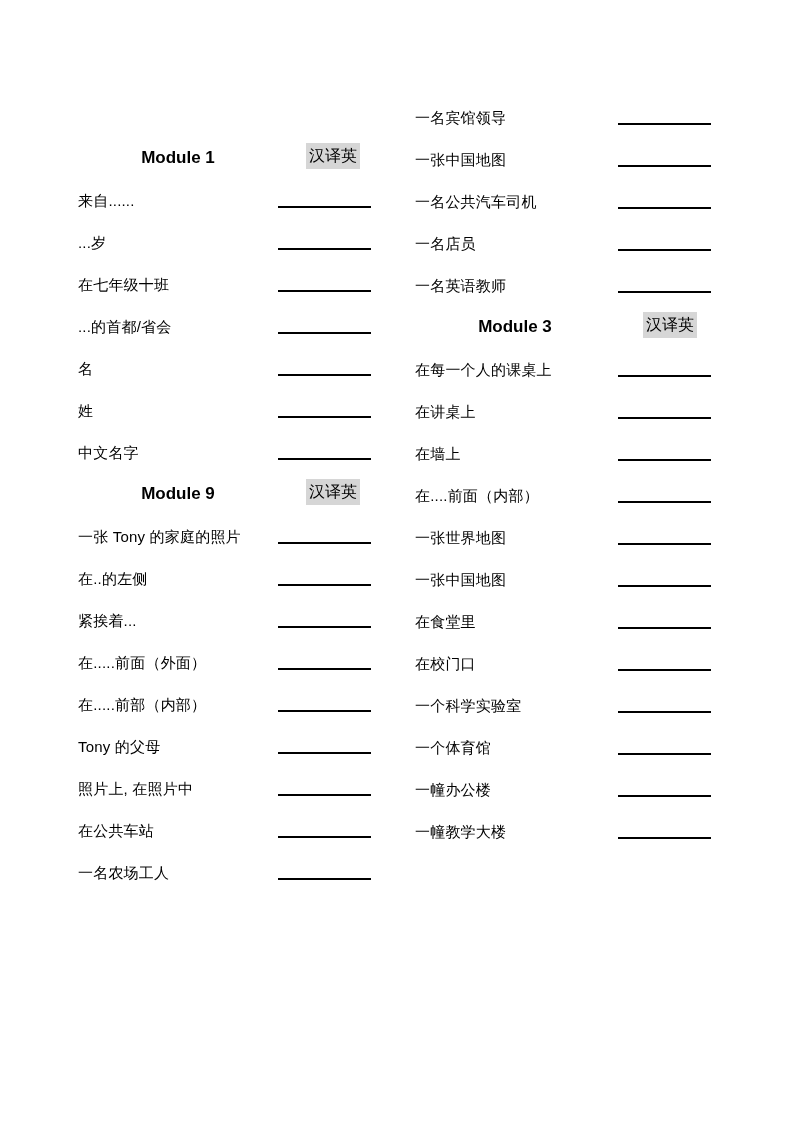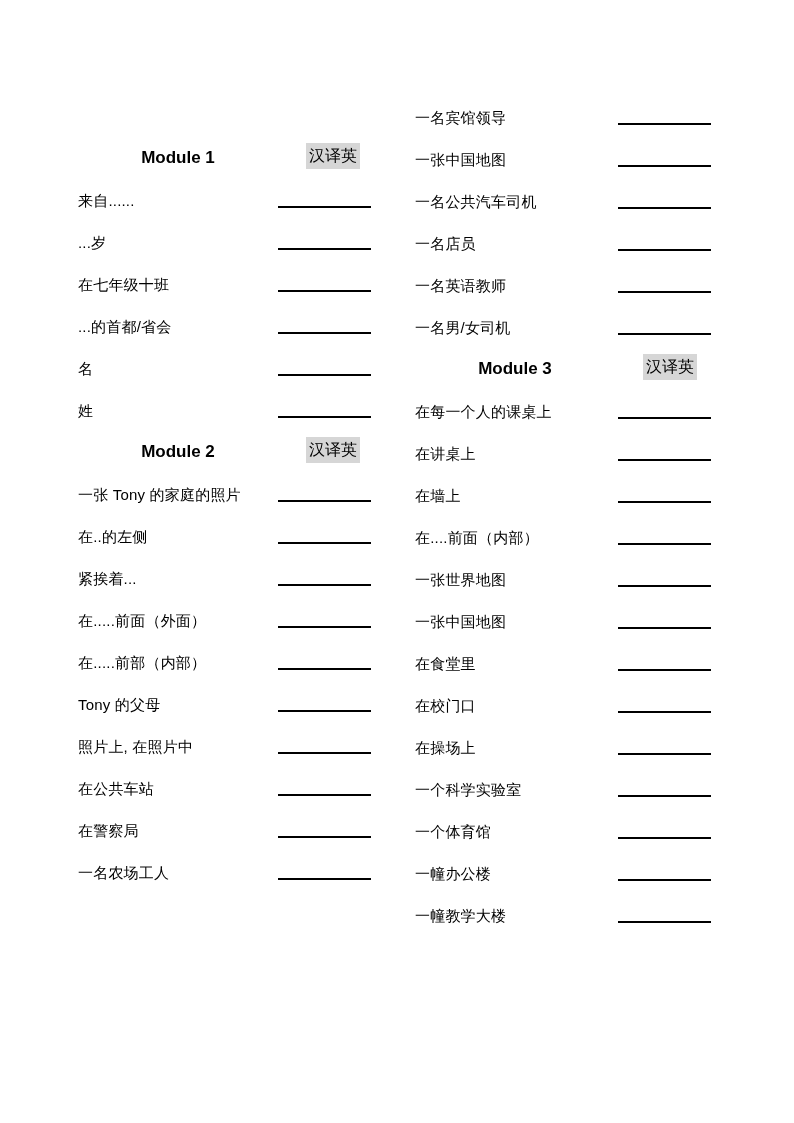--- a/index.html
+++ b/index.html
@@ -92,22 +92,26 @@
     <span class="blank"></span>
   </div>
       <div class="row item-row">
     <span class="label">名</span>
     <span class="blank"></span>
   </div>
       <div class="row item-row">
     <span class="label">姓</span>
     <span class="blank"></span>
   </div>
+      <div class="row item-row">
+    <span class="label">中文名字</span>
+    <span class="blank"></span>
+  </div>
       <div class="row header-row">
-    <span class="module">Module 2</span>
+    <span class="module">Module 9</span>
     <span class="badge">汉译英</span>
   </div>
       <div class="row item-row">
     <span class="label">一张 Tony 的家庭的照片</span>
     <span class="blank"></span>
   </div>
       <div class="row item-row">
     <span class="label">在..的左侧</span>
     <span class="blank"></span>
   </div>
@@ -126,24 +130,20 @@
       <div class="row item-row">
     <span class="label">Tony 的父母</span>
     <span class="blank"></span>
   </div>
       <div class="row item-row">
     <span class="label">照片上, 在照片中</span>
     <span class="blank"></span>
   </div>
       <div class="row item-row">
     <span class="label">在公共车站</span>
-    <span class="blank"></span>
-  </div>
-      <div class="row item-row">
-    <span class="label">在警察局</span>
     <span class="blank"></span>
   </div>
       <div class="row item-row">
     <span class="label">一名农场工人</span>
     <span class="blank"></span>
   </div>
     </div>
   <div class="column column-right" id="col-right">
       <div class="row item-row">
     <span class="label">一名宾馆领导</span>
@@ -156,24 +156,20 @@
       <div class="row item-row">
     <span class="label">一名公共汽车司机</span>
     <span class="blank"></span>
   </div>
       <div class="row item-row">
     <span class="label">一名店员</span>
     <span class="blank"></span>
   </div>
       <div class="row item-row">
     <span class="label">一名英语教师</span>
-    <span class="blank"></span>
-  </div>
-      <div class="row item-row">
-    <span class="label">一名男/女司机</span>
     <span class="blank"></span>
   </div>
       <div class="row header-row">
     <span class="module">Module 3</span>
     <span class="badge">汉译英</span>
   </div>
       <div class="row item-row">
     <span class="label">在每一个人的课桌上</span>
     <span class="blank"></span>
   </div>
@@ -199,24 +195,20 @@
   </div>
       <div class="row item-row">
     <span class="label">在食堂里</span>
     <span class="blank"></span>
   </div>
       <div class="row item-row">
     <span class="label">在校门口</span>
     <span class="blank"></span>
   </div>
       <div class="row item-row">
-    <span class="label">在操场上</span>
-    <span class="blank"></span>
-  </div>
-      <div class="row item-row">
     <span class="label">一个科学实验室</span>
     <span class="blank"></span>
   </div>
       <div class="row item-row">
     <span class="label">一个体育馆</span>
     <span class="blank"></span>
   </div>
       <div class="row item-row">
     <span class="label">一幢办公楼</span>
     <span class="blank"></span>

